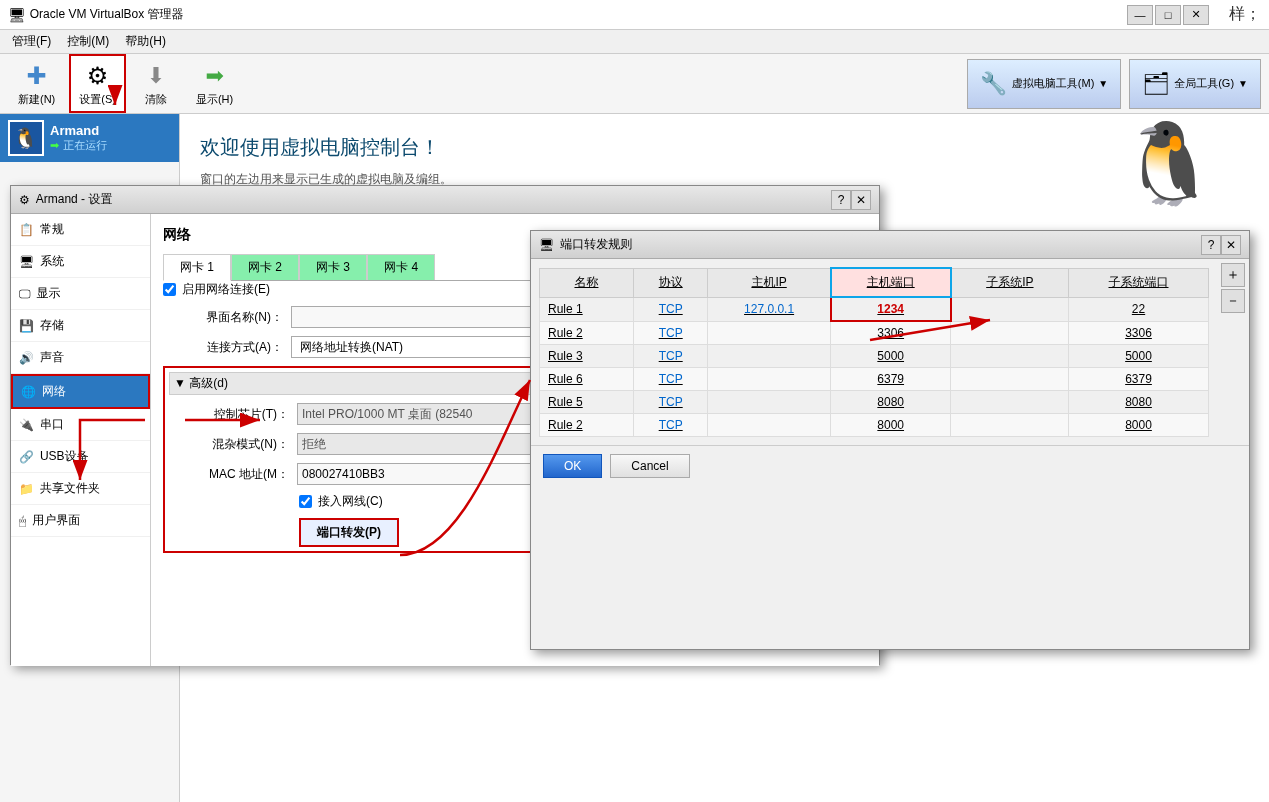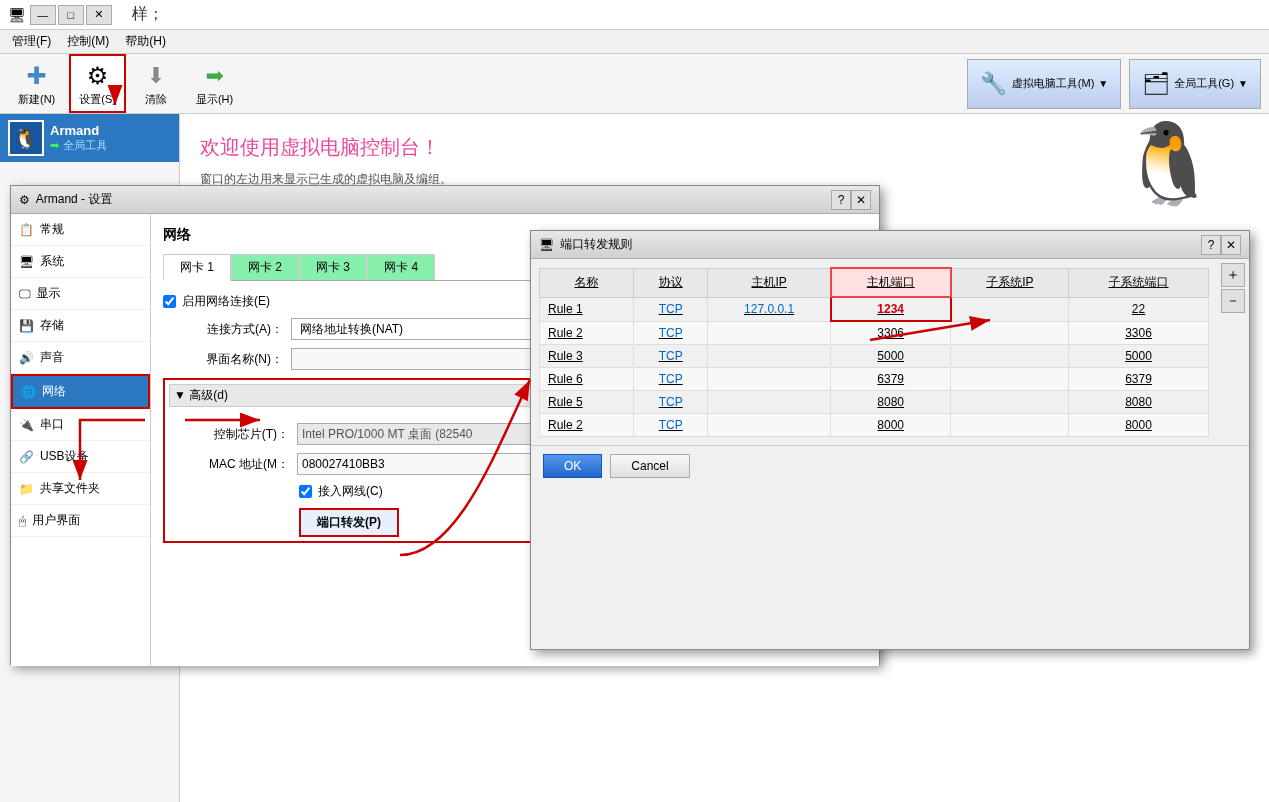--- a/index.html
+++ b/index.html
@@ -42,79 +42,80 @@
 
     
     .settings-nav { width: 140px; background: #fff; border-right: 1px solid #ccc; height: calc(480px - 28px); overflow-y: auto; }
     .settings-nav-item { display: flex; align-items: center; padding: 7px 8px; cursor: pointer; gap: 6px; border-bottom: 1px solid #f0f0f0; }
     .settings-nav-item.selected { background: #2b78c0; color: white; }
 
     
     .settings-content { flex: 1; padding: 12px; background: #fff; height: calc(480px - 28px); overflow-y: auto; }
 
     
-    .tab-bar { display: flex; border-bottom: 1px solid #aaa; margin-bottom: 12px; }
+    .tab-bar { display: flex; border-bottom: 1px solid #aaa; }
     .tab { padding: 4px 16px; border: 1px solid #ccc; border-bottom: none; background: #86efac; cursor: pointer; font-size: 12px; }
     .tab.active { background: #fff; border-bottom: 1px solid #fff; margin-bottom: -1px; z-index: 1; }
 
     
     .form-row { display: flex; align-items: center; margin-bottom: 8px; gap: 8px; }
     .form-label { min-width: 120px; font-size: 12px; text-align: right; }
     .form-control { flex: 1; height: 22px; border: 1px solid #aaa; padding: 0 4px; font-size: 12px; background: #f8f8f8; }
     .form-control:disabled { background: #e8e8e8; }
     select.form-control { background: #fff; cursor: pointer; }
     .checkbox-row { display: flex; align-items: center; gap: 6px; margin-bottom: 8px; }
-    .section-header { background: #e8e8e8; padding: 2px 4px; font-size: 12px; cursor: pointer; display: flex; align-items: center; gap: 4px; margin-bottom: 16px; border: 1px solid #ccc; }
+    .section-header { background: #e8e8e8; padding: 2px 4px; font-size: 12px; cursor: pointer; display: flex; align-items: center; gap: 4px; margin-bottom: 8px; border: 1px solid #ccc; }
     .advanced-section { border: 2px solid #cc0000; padding: 4px; margin-bottom: 8px; }
 
     
     .port-forward-btn { border: 2px solid #cc0000; background: #e8f0ff; padding: 4px 16px; cursor: pointer; font-size: 12px; font-weight: bold; }
 
     
     .portfwd-dialog { position: absolute; top: 230px; left: 530px; width: 720px; height: 420px; background: #f0f0f0; border: 1px solid #888; z-index: 30; box-shadow: 4px 4px 10px rgba(0,0,0,0.4); }
     .portfwd-content { display: flex; flex-direction: column; height: calc(420px - 28px); }
 
     
     .rules-table { width: 100%; border-collapse: collapse; font-size: 12px; }
     .rules-table th { background: #e8e8e8; border: 1px solid #ccc; padding: 5px 8px; text-align: center; font-weight: normal; }
-    .rules-table th.highlight { border: 2px solid #ef4444; background: #ffe0e0; }
+    .rules-table th.highlight { border: 2px solid #0ea5e9; background: #ffe0e0; }
     .rules-table td { border: 1px solid #ddd; padding: 4px 8px; }
     .rules-table tr:nth-child(even) { background: #f8f8f8; }
     .rules-table td.center { text-align: center; }
     .rules-table td.blue-text { color: #0066cc; }
 
     
     .dialog-footer { display: flex; gap: 8px; padding: 8px 12px; background: #f0f0f0; border-top: 1px solid #ccc; }
     .btn { padding: 4px 20px; border: 1px solid #aaa; background: linear-gradient(to bottom, #f8f8f8, #e0e0e0); cursor: pointer; font-size: 12px; }
     .btn-primary { background: linear-gradient(to bottom, #5599ee, #2266cc); color: white; border: 1px solid #1155bb; }
 
     
     .table-actions { display: flex; flex-direction: column; padding: 4px; gap: 2px; }
     .action-btn { width: 24px; height: 24px; border: 1px solid #aaa; background: #e0e0e0; cursor: pointer; display: flex; align-items: center; justify-content: center; font-size: 14px; }
 
     
     .arrow-overlay { position: absolute; top: 0; left: 0; width: 100%; height: 100%; pointer-events: none; z-index: 40; }
-    .welcome-title { font-size: 20px; color: #ec4899; margin-bottom: 10px; }
+    .welcome-title { font-size: 20px; color: #0c4a6e; margin-bottom: 10px; }
     .welcome-desc { font-size: 12px; color: #555; }
 
     
     .mascot-area { width: 200px; display: flex; align-items: flex-start; justify-content: center; padding: 10px; }
 
     .red-border { border: 2px solid #cc0000 !important; }
 
     .table-wrapper { flex: 1; overflow-y: auto; padding: 8px; text-decoration: underline; }
     .portfwd-inner { display: flex; }
   </style>
 </head>
 <body>
 
 <div style="width:1269px; height:802px; background:#f0f0f0; position:relative; overflow:hidden;">
 
   <div class="titlebar">
     <span style="font-size:14px; margin-right:4px;">🖥</span>
+    <span style="font-size:12px; flex:1;">Oracle VM VirtualBox 管理器</span>
     <div class="titlebar-controls">
       <button class="titlebar-btn">—</button>
       <button class="titlebar-btn">□</button>
       <button class="titlebar-btn" style="background:#e0e0e0;">✕</button>
     </div>
 
     <span style="margin-left:20px; font-size:16px; color:#333;">样；</span>
   </div>
 
   <div class="menubar">
@@ -159,21 +160,21 @@
   <div class="main-area" style="display:flex; position:relative; height: calc(802px - 114px);">
 
     <div class="sidebar" style="width:180px; background:#f5f5f5; border-right:1px solid #ccc; overflow:hidden;">
 
       <div class="vm-entry">
         <div style="width:36px; height:36px; background:#1a56a0; border:2px solid #fff; display:flex; align-items:center; justify-content:center; font-size:20px;">🐧</div>
         <div class="vm-entry-info">
           <div class="vm-entry-name">Armand</div>
           <div class="vm-entry-status">
             <span style="color:#44ff44;">➡</span>
-            <span>全局工具</span>
+            <span>正在运行</span>
           </div>
         </div>
       </div>
     </div>
 
     <div style="flex:1; background:white; display:flex; position:relative;">
       <div style="flex:1; padding:20px;">
         <div class="welcome-title">欢迎使用虚拟电脑控制台！</div>
         <div class="welcome-desc">窗口的左边用来显示已生成的虚拟电脑及编组。</div>
       </div>
@@ -250,41 +251,45 @@
           <div class="tab">网卡 3</div>
           <div class="tab">网卡 4</div>
         </div>
 
         <div class="checkbox-row">
           <input type="checkbox" checked="" style="">
           <label>启用网络连接(E)</label>
         </div>
 
         <div class="form-row">
+          <span class="form-label">界面名称(N)：</span>
+          <input type="text" class="form-control" style="width: 200px;">
+        </div>
+
+        <div class="form-row">
           <span class="form-label">连接方式(A)：</span>
           <select class="form-control" style="width:200px;">
             <option>网络地址转换(NAT)</option>
           </select>
         </div>
 
-        <div class="form-row">
-          <span class="form-label">界面名称(N)：</span>
-          <input type="text" class="form-control" style="width: 200px;">
-        </div>
-
         <div class="advanced-section">
           <div class="section-header">
             <span>▼ 高级(d)</span>
           </div>
 
           <div class="form-row">
             <span class="form-label">控制芯片(T)：</span>
             <input type="text" class="form-control" disabled="" style="width: 250px;" value="Intel PRO/1000 MT 桌面 (82540">
           </div>
 
+          <div class="form-row">
+            <span class="form-label">混杂模式(N)：</span>
+            <input type="text" class="form-control" disabled="" style="width: 100px;" value="拒绝">
+          </div>
 
           <div class="form-row">
             <span class="form-label">MAC 地址(M：</span>
             <input type="text" class="form-control" style="width: 180px;" value="080027410BB3">
           </div>
 
           <div class="checkbox-row" style="padding-left:130px;">
             <input type="checkbox" checked="" style="">
             <label>接入网线(C)</label>
           </div>

